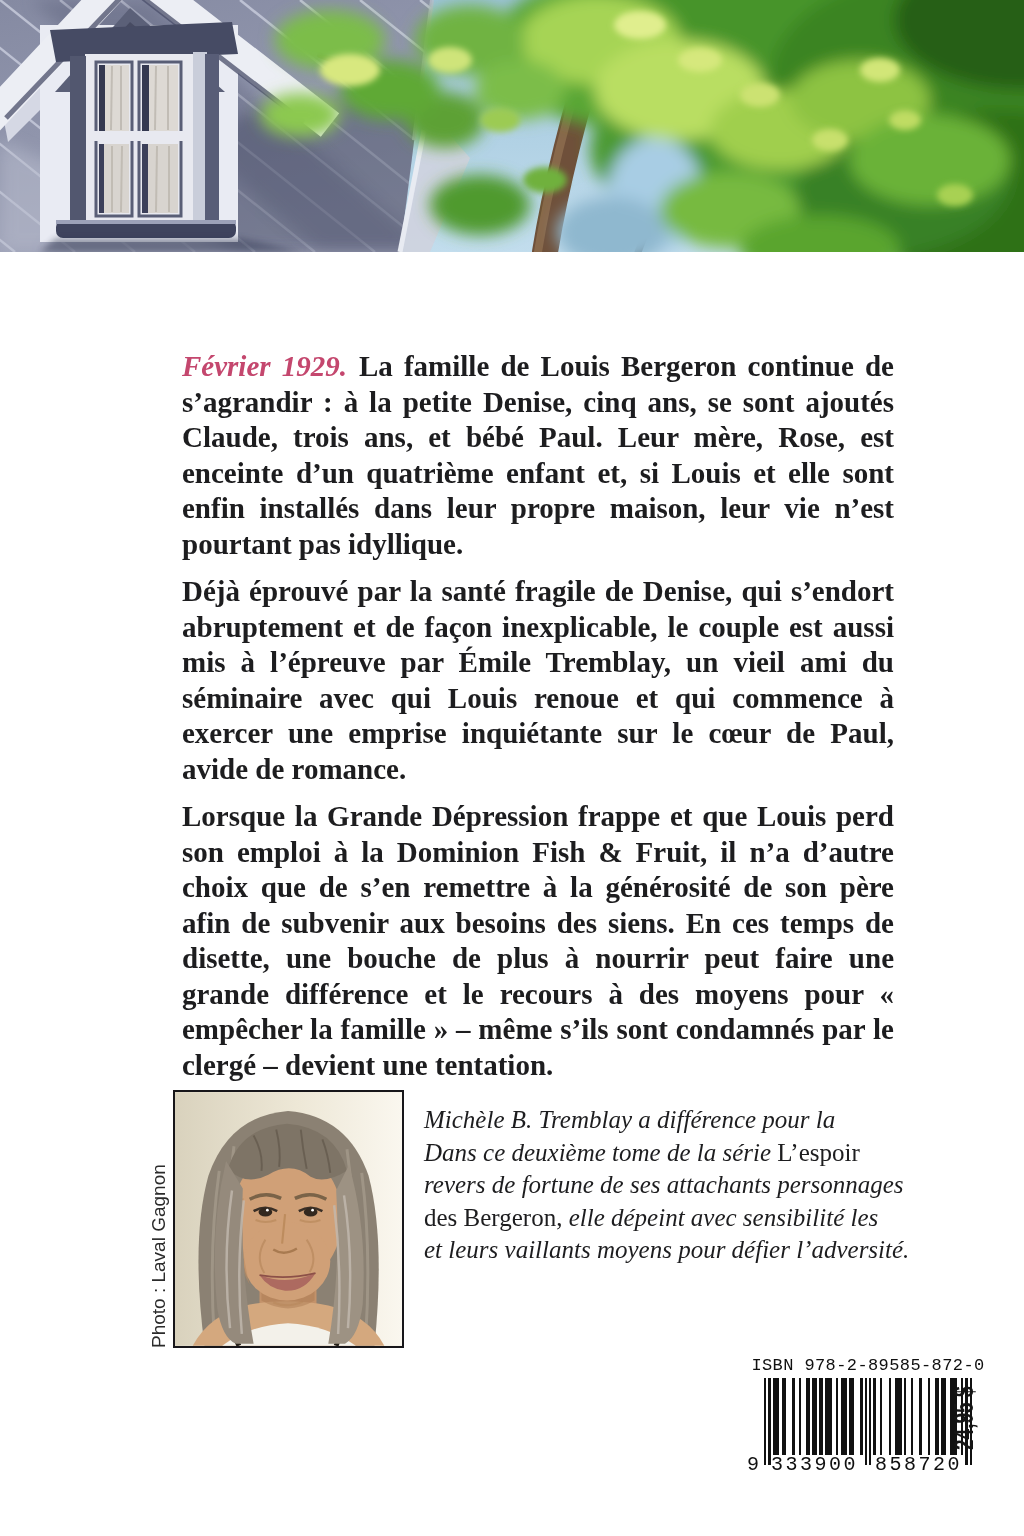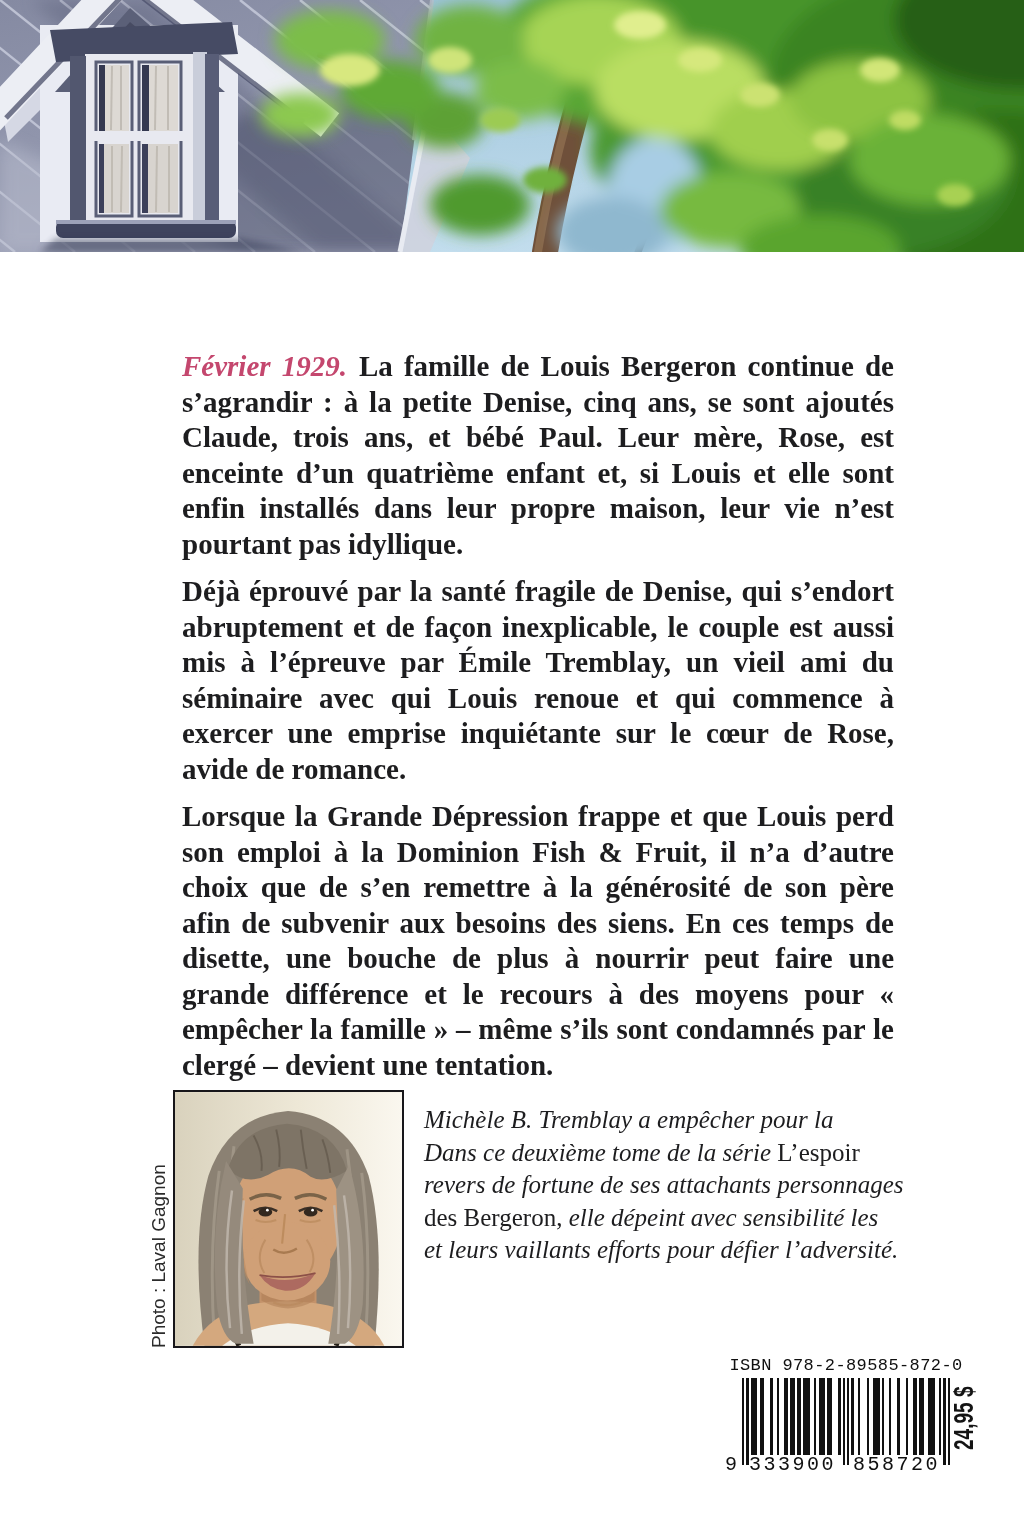--- a/index.html
+++ b/index.html
@@ -45,21 +45,21 @@
   }
 
   .bio {
     position: absolute; left: 424px; top: 1104px; width: 500px;
     color: #1d1d1f;
   }
   .bio-line { font-size: 25px; line-height: 32.5px; font-style: italic; }
   .bio-line .rm { font-style: normal; margin-top: 48px; }
 
   
-  .barcode-block { position: absolute; left: 742px; top: 1356px; width: 208px; height: 130px; }
+  .barcode-block { position: absolute; left: 764px; top: 1356px; width: 208px; height: 130px; }
   .isbn-label {
     position: absolute; top: 0; left: 50%; transform: translateX(-50%);
     white-space: nowrap;
     font-family: "Liberation Mono", "DejaVu Sans Mono", monospace;
     font-size: 17px; line-height: 20px; letter-spacing: 0.4px; color: #101010;
   }
   #bars-svg { position: absolute; top: 22px; left: 0; }
   .bc-digits {
     position: absolute; top: 97px; left: 0; width: 208px; height: 24px;
     font-family: "Liberation Mono", "DejaVu Sans Mono", monospace;
@@ -229,21 +229,21 @@
         <ellipse cx="350" cy="70" rx="30" ry="16" fill="#d8e87f"></ellipse>
         <ellipse cx="500" cy="120" rx="20" ry="12" fill="#9ccb52"></ellipse>
         <ellipse cx="545" cy="180" rx="22" ry="13" fill="#6fb13c"></ellipse>
       </g>
     </g>
   </svg>
 </div>
 
 <div class="synopsis">
   <p><span class="lead">Février 1929.</span><span>La famille de Louis Bergeron continue de s’agrandir : à la petite Denise, cinq ans, se sont ajoutés Claude, trois ans, et bébé Paul. Leur mère, Rose, est enceinte d’un quatrième enfant et, si Louis et elle sont enfin installés dans leur propre maison, leur vie n’est pourtant pas idyllique.</span></p>
-  <p><span>Déjà éprouvé par la santé fragile de Denise, qui s’endort abruptement et de façon inexplicable, le couple est aussi mis à l’épreuve par Émile Tremblay, un vieil ami du séminaire avec qui Louis renoue et qui commence à exercer une emprise inquiétante sur le cœur de Rose, avide de romance.</span></p>
+  <p><span>Déjà éprouvé par la santé fragile de Denise, qui s’endort abruptement et de façon inexplicable, le couple est aussi mis à l’épreuve par Émile Tremblay, un vieil ami du séminaire avec qui Louis renoue et qui commence à exercer une emprise inquiétante sur le cœur de Paul, avide de romance.</span></p>
   <p><span>Lorsque la Grande Dépression frappe et que Louis perd son emploi à la Dominion Fish &amp; Fruit, il n’a d’autre choix que de s’en remettre à la générosité de son père afin de subvenir aux besoins des siens. En ces temps de disette, une bouche de plus à nourrir peut faire une grande différence et le recours à des moyens pour « empêcher la famille » – même s’ils sont condamnés par le clergé – devient une tentation.</span></p>
 </div>
 
 <div class="photo-frame">
   <svg width="227" height="254" viewBox="0 0 231 258">
     <defs>
       <linearGradient id="pbg" x1="0" y1="0" x2="1" y2="0">
         <stop offset="0" stop-color="#d9d2bd"></stop>
           <stop offset="0.55" stop-color="#eee8d7"></stop>
           <stop offset="1" stop-color="#faf7ef"></stop>
@@ -306,25 +306,25 @@
     <path d="M86 186 Q 114 191 143 184" stroke="#8c5048" stroke-width="1.8" fill="none"></path>
     <path d="M100 214 Q 114 220 130 213" stroke="#b5855a" stroke-width="2" fill="none" opacity="0.5"></path>
   </svg>
 </div>
 
 <div class="credit-anchor">
   <div class="credit-text">Photo : Laval Gagnon</div>
 </div>
 
 <div class="bio">
-    <div class="bio-line"><span class="it">Michèle B. Tremblay a empêcher pour la</span></div>
+    <div class="bio-line"><span class="it">Michèle B. Tremblay a différence pour la</span></div>
     <div class="bio-line"><span class="it">Dans ce deuxième tome de la série </span><span class="rm">L’espoir</span></div>
     <div class="bio-line"><span class="it">revers de fortune de ses attachants personnages</span></div>
     <div class="bio-line"><span class="rm">des Bergeron,</span><span class="it"> elle dépeint avec sensibilité les</span></div>
-    <div class="bio-line"><span class="it">et leurs vaillants efforts pour défier l’adversité.</span></div>
+    <div class="bio-line"><span class="it">et leurs vaillants moyens pour défier l’adversité.</span></div>
   </div>
 
 <div class="barcode-block">
   <div class="isbn-label">ISBN 978-2-89585-872-0</div>
   <svg id="bars-svg" width="208" height="87" viewBox="0 0 95 87" preserveAspectRatio="none" shape-rendering="crispEdges">
       <rect x="0" y="0" width="1" height="87" fill="#111111"></rect>
       <rect x="2" y="0" width="1" height="87" fill="#111111"></rect>
       <rect x="4" y="0" width="1" height="77" fill="#111111"></rect>
       <rect x="5" y="0" width="1" height="77" fill="#111111"></rect>
       <rect x="6" y="0" width="1" height="77" fill="#111111"></rect>

